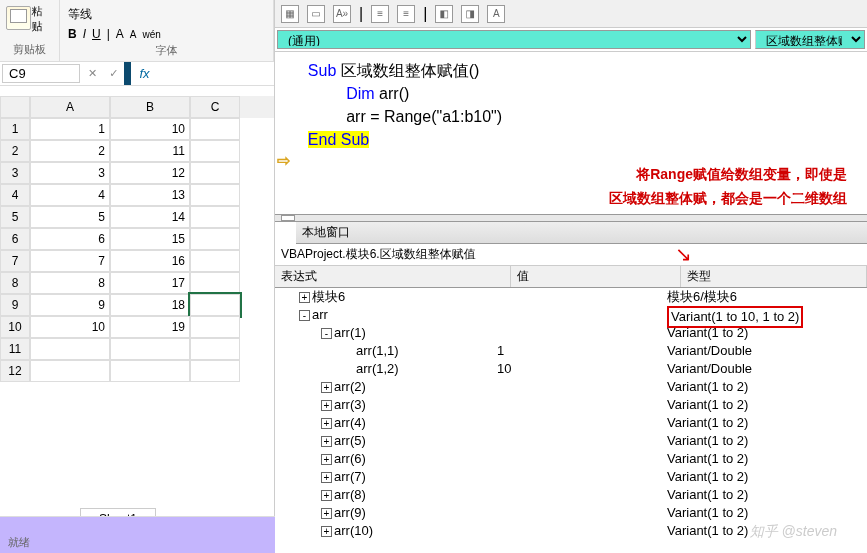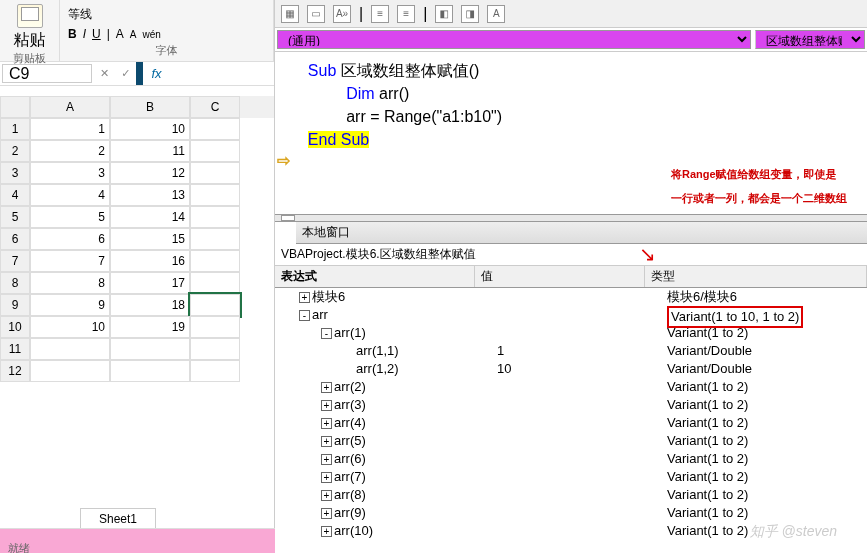--- a/index.html
+++ b/index.html
@@ -2,71 +2,71 @@
 <html><head>
 <meta charset="utf-8">
 <style>
 * { margin: 0; padding: 0; box-sizing: border-box; font-family: 'Microsoft YaHei', SimSun, Arial, sans-serif; }
 body { width: 867px; height: 553px; overflow: hidden; background: #f0f0f0; position: relative; }
 
 
 .excel { position: absolute; left: 0; top: 0; width: 275px; height: 553px; background: #fff; border-right: 1px solid #ccc; }
 .ribbon { height: 62px; background: #f5f5f5; border-bottom: 1px solid #ddd; display: flex; }
 .rib-sec { border-right: 1px solid #ddd; padding: 4px 6px; display: flex; flex-direction: column; justify-content: space-between; }
-.paste-btn { display: flex; flex-direction: column; align-items: center; font-size: 16px; cursor: pointer; }
+.paste-btn { display: flex; flex-direction: row; align-items: center; font-size: 11px; cursor: pointer; }
 .paste-icon { width: 26px; height: 24px; background: linear-gradient(#fff8dc, #ffe); border: 1px solid #aaa; border-radius: 2px; position: relative; margin-bottom: 2px; }
 .paste-icon::before { content: ""; position: absolute; top: 2px; left: 3px; right: 3px; height: 12px; background: #fff; border: 1px solid #999; }
 .font-bar { display: flex; gap: 6px; align-items: center; font-size: 12px; padding: 2px; }
 .bold { font-weight: bold; cursor: pointer; }
 .italic { font-style: italic; cursor: pointer; }
 .underline { text-decoration: underline; cursor: pointer; }
 .sec-label { font-size: 11px; color: #666; text-align: center; }
 .namebox-row { display: flex; height: 24px; border-bottom: 1px solid #ddd; }
-.namebox { width: 90px; border: 1px solid #ccc; font-size: 16px; padding: 2px 6px; margin: 2px; }
+.namebox { width: 78px; border: 1px solid #ccc; font-size: 13px; padding: 2px 6px; margin: 2px; }
 .fx-btn { display: flex; align-items: center; padding: 0 6px; font-size: 11px; color: #888; }
 .fx-label { border-left: 7px solid #0c4a6e; padding: 0 8px; font-style: italic; color: #0369a1; display: flex; align-items: center; font-size: 13px; }
 
 .grid { margin-top: 10px; }
 .gh { display: flex; height: 22px; background: #f0f0f0; }
 .corner { width: 30px; border: 1px solid #ddd; background: #f0f0f0; }
 .ch { width: 80px; border: 1px solid #ddd; background: #f0f0f0; text-align: center; font-size: 12px; line-height: 20px; cursor: pointer; }
 .row { display: flex; height: 22px; }
 .rh { width: 30px; border: 1px solid #ddd; background: #f0f0f0; text-align: center; font-size: 12px; line-height: 20px; cursor: pointer; }
 .cell { width: 80px; border: 1px solid #ddd; text-align: right; padding: 0 4px; font-size: 12px; line-height: 20px; cursor: cell; background: #fff; }
 .sel { outline: 2px solid #217346; }
 .cellC { width: 50px; }
 
 .sheettab { position: absolute; bottom: 24px; left: 80px; padding: 3px 18px; background: #fff; border: 1px solid #ccc; border-bottom: none; font-size: 12px; cursor: pointer; margin-top: 28px; }
-.status { position: absolute; bottom: 0; left: 0; width: 275px; height: 22px; background: #f9a8d4; border-top: 1px solid #ddd; font-size: 11px; padding: 12px 8px; color: #666; }
+.status { position: absolute; bottom: 0; left: 0; width: 275px; height: 22px; background: #c4b5fd; border-top: 1px solid #ddd; font-size: 11px; padding: 18px 8px; color: #666; }
 
 
 .vba { position: absolute; left: 275px; top: 0; right: 0; height: 553px; background: #fff; }
 .vba-tb { height: 28px; background: #f0f0f0; border-bottom: 1px solid #ccc; display: flex; align-items: center; padding: 0 6px; gap: 8px; }
 .tb-icon { width: 18px; height: 18px; border: 1px solid #999; background: #fff; cursor: pointer; font-size: 10px; text-align: center; line-height: 16px; color: #666; }
 .vba-dd-row { height: 24px; display: flex; border-bottom: 1px solid #ccc; }
-.vba-dd { border: 1px solid #999; font-size: 12px; padding: 2px 6px; background: #d946ef; margin: 2px; }
+.vba-dd { border: 1px solid #999; font-size: 12px; padding: 2px 6px; background: #5eead4; margin: 2px; }
 .dd1 { flex: 1; }
 .dd2 { width: 110px; border-left: 1px solid #ccc; }
 
 .code { padding: 8px 4px; font-family: 'Courier New', SimSun, monospace; font-size: 16px; line-height: 22px; white-space: pre; position: relative; height: 152px; }
 .kw { color: #0000ff; }
 .hl { background: #ffff00; }
 .break-arrow { position: absolute; left: 2px; top: 98px; color: #daa520; font-weight: bold; }
 
-.annotation { position: absolute; right: 20px; top: 162px; color: #d00000; font-weight: bold; font-size: 11px; line-height: 24px; text-align: left; }
+.annotation { position: absolute; right: 20px; top: 162px; color: #d00000; font-weight: bold; font-size: 14px; line-height: 24px; text-align: right; }
 
 .split-bar { height: 8px; background: #e8e8e8; border-top: 1px solid #999; border-bottom: 1px solid #999; cursor: ns-resize; margin-top: 10px; position: relative; }
 .split-handle { position: absolute; left: 6px; width: 14px; height: 6px; border: 1px solid #999; background: #fff; }
 
 .locals-title { background: linear-gradient(#eee,#ddd); border-bottom: 1px solid #999; padding: 2px 6px; font-size: 12px; margin-left: 21px; }
 .proj-line { padding: 2px 6px; font-size: 12px; border-bottom: 1px solid #ccc; }
 
 .locals-head { display: flex; background: #f0f0f0; border-bottom: 1px solid #999; font-size: 12px; }
 .locals-head div { padding: 2px 6px; border-right: 1px solid #ccc; }
-.lc-expr { width: 200px; font-weight: bold; }
+.lc-expr { width: 236px; }
 .lc-val { width: 170px; }
 .lc-type { flex: 1; position: relative; }
 
 .locals-body { font-size: 13px; font-family: 'Courier New', SimSun, monospace; }
 .lrow { display: flex; height: 18px; line-height: 18px; margin-left: 20px; }
 .le { width: 200px; padding-left: 2px; cursor: pointer; }
 .lv { width: 170px; padding-left: 2px; }
 .lt { flex: 1; padding-left: 2px; }
 .box-plus, .box-minus { display: inline-block; width: 11px; height: 11px; border: 1px solid #666; text-align: center; line-height: 9px; font-size: 10px; margin-right: 2px; background: #fff; cursor: pointer; }
 .redbox { border: 2px solid #d00; display: inline-block; padding: 0 2px; }
@@ -214,21 +214,21 @@
     <select class="vba-dd dd2"><option>区域数组整体赋</option></select>
   </div>
 
   <div class="code"><span class="break-arrow">⇨</span>   <span class="kw">Sub </span><span>区域数组整体赋值()</span>
        <span class="kw">Dim </span><span>arr()</span>
        <span>arr = Range("a1:b10")</span>
    <span class="hl kw">End Sub</span></div>
 
   <div class="annotation">
     <div>将Range赋值给数组变量，即使是</div>
-    <div>一行或者一列，都会是一个二维数组</div>
+    <div>区域数组整体赋，都会是一个二维数组</div>
   </div>
 
   <div class="split-bar">
       <div class="split-handle"></div>
     </div>
 
   <div class="locals-title">本地窗口</div>
   <div class="proj-line">VBAProject.模块6.区域数组整体赋值</div>
   <div class="locals-head">
     <div class="lc-expr">表达式</div>

